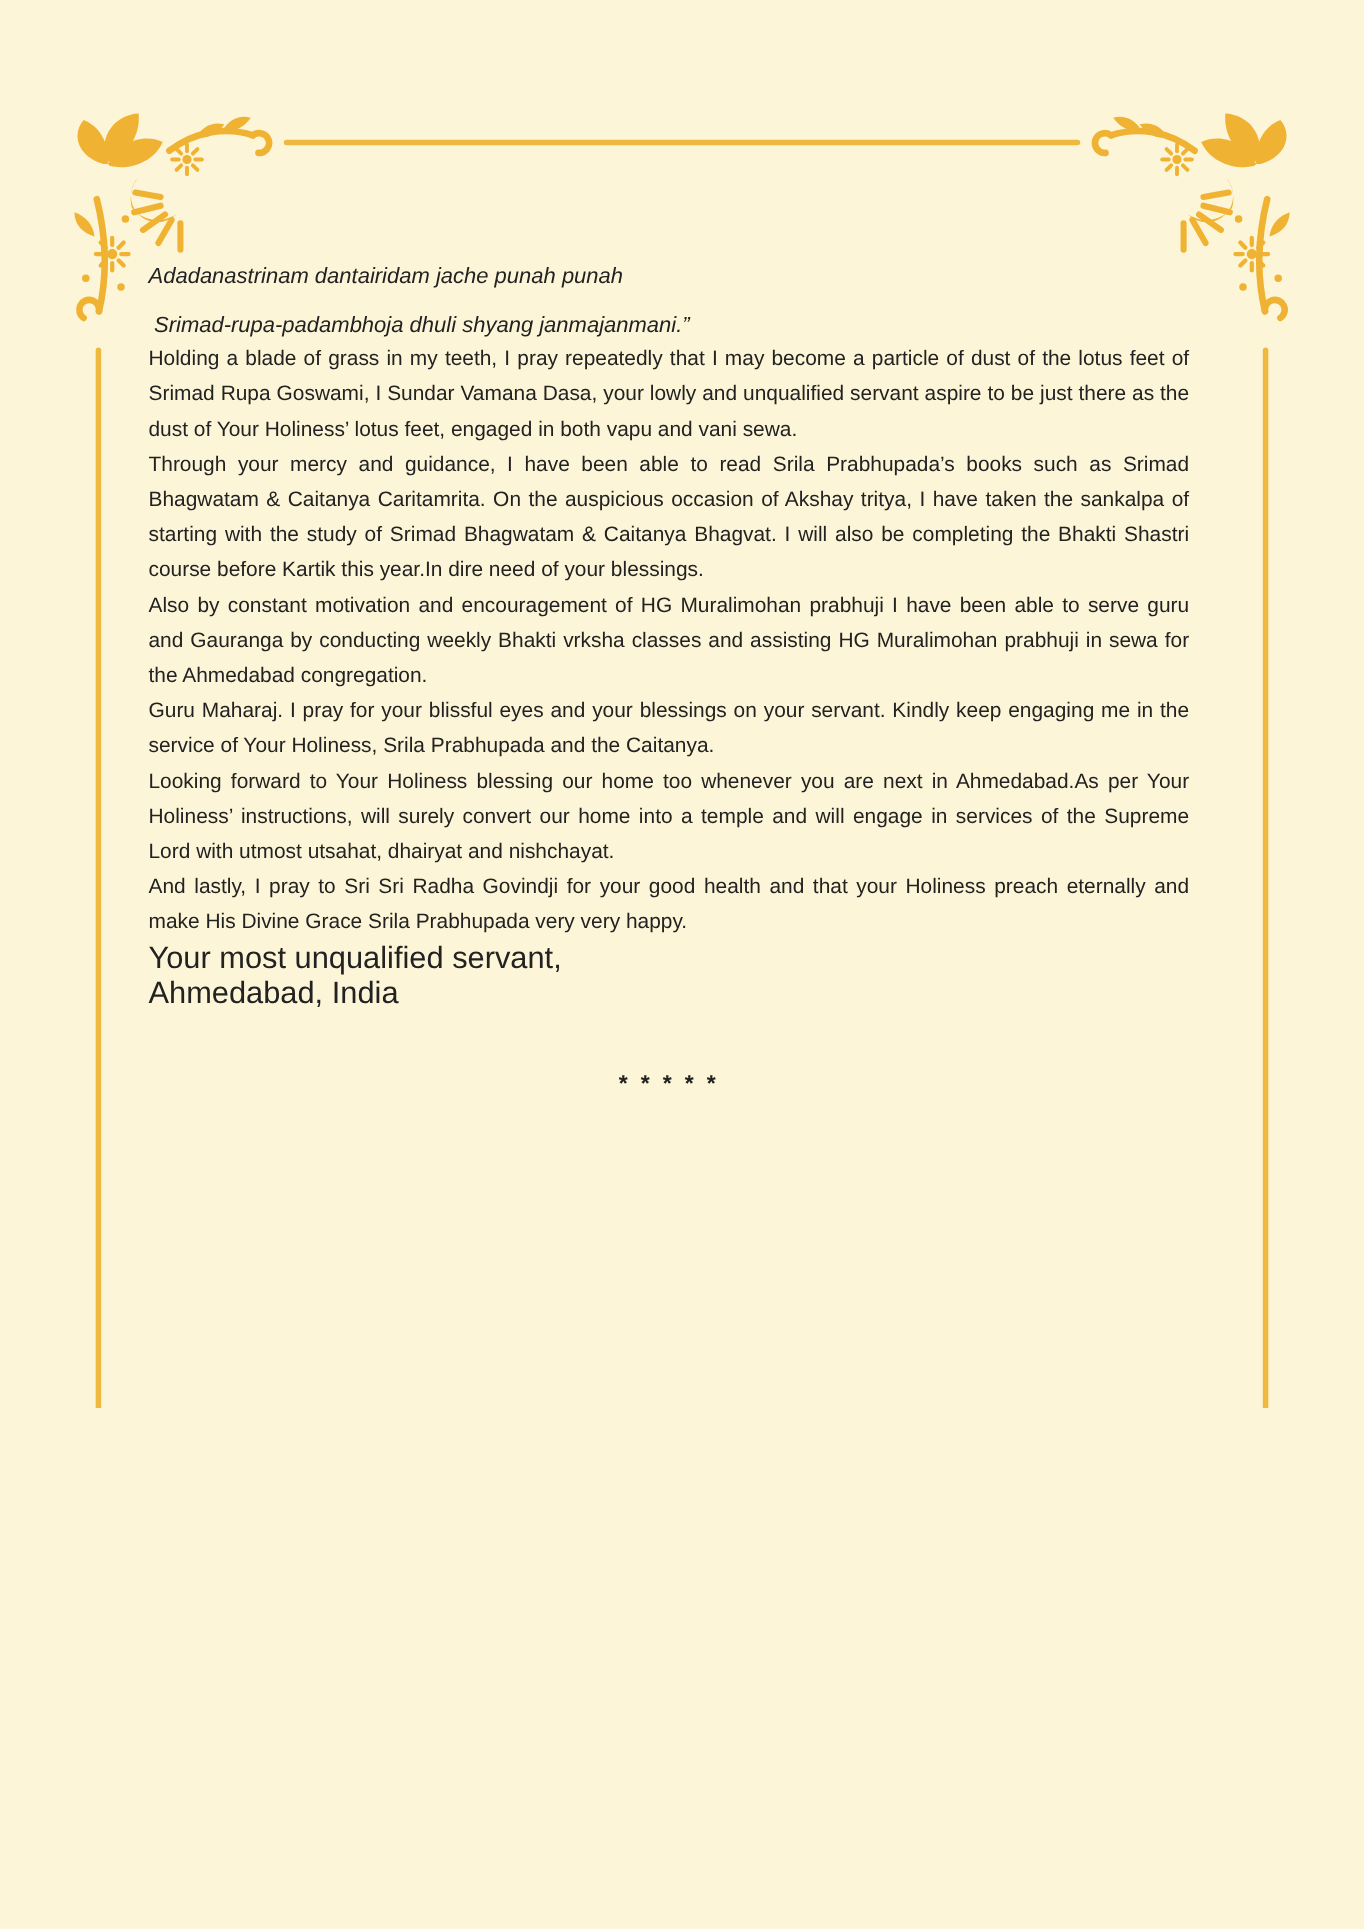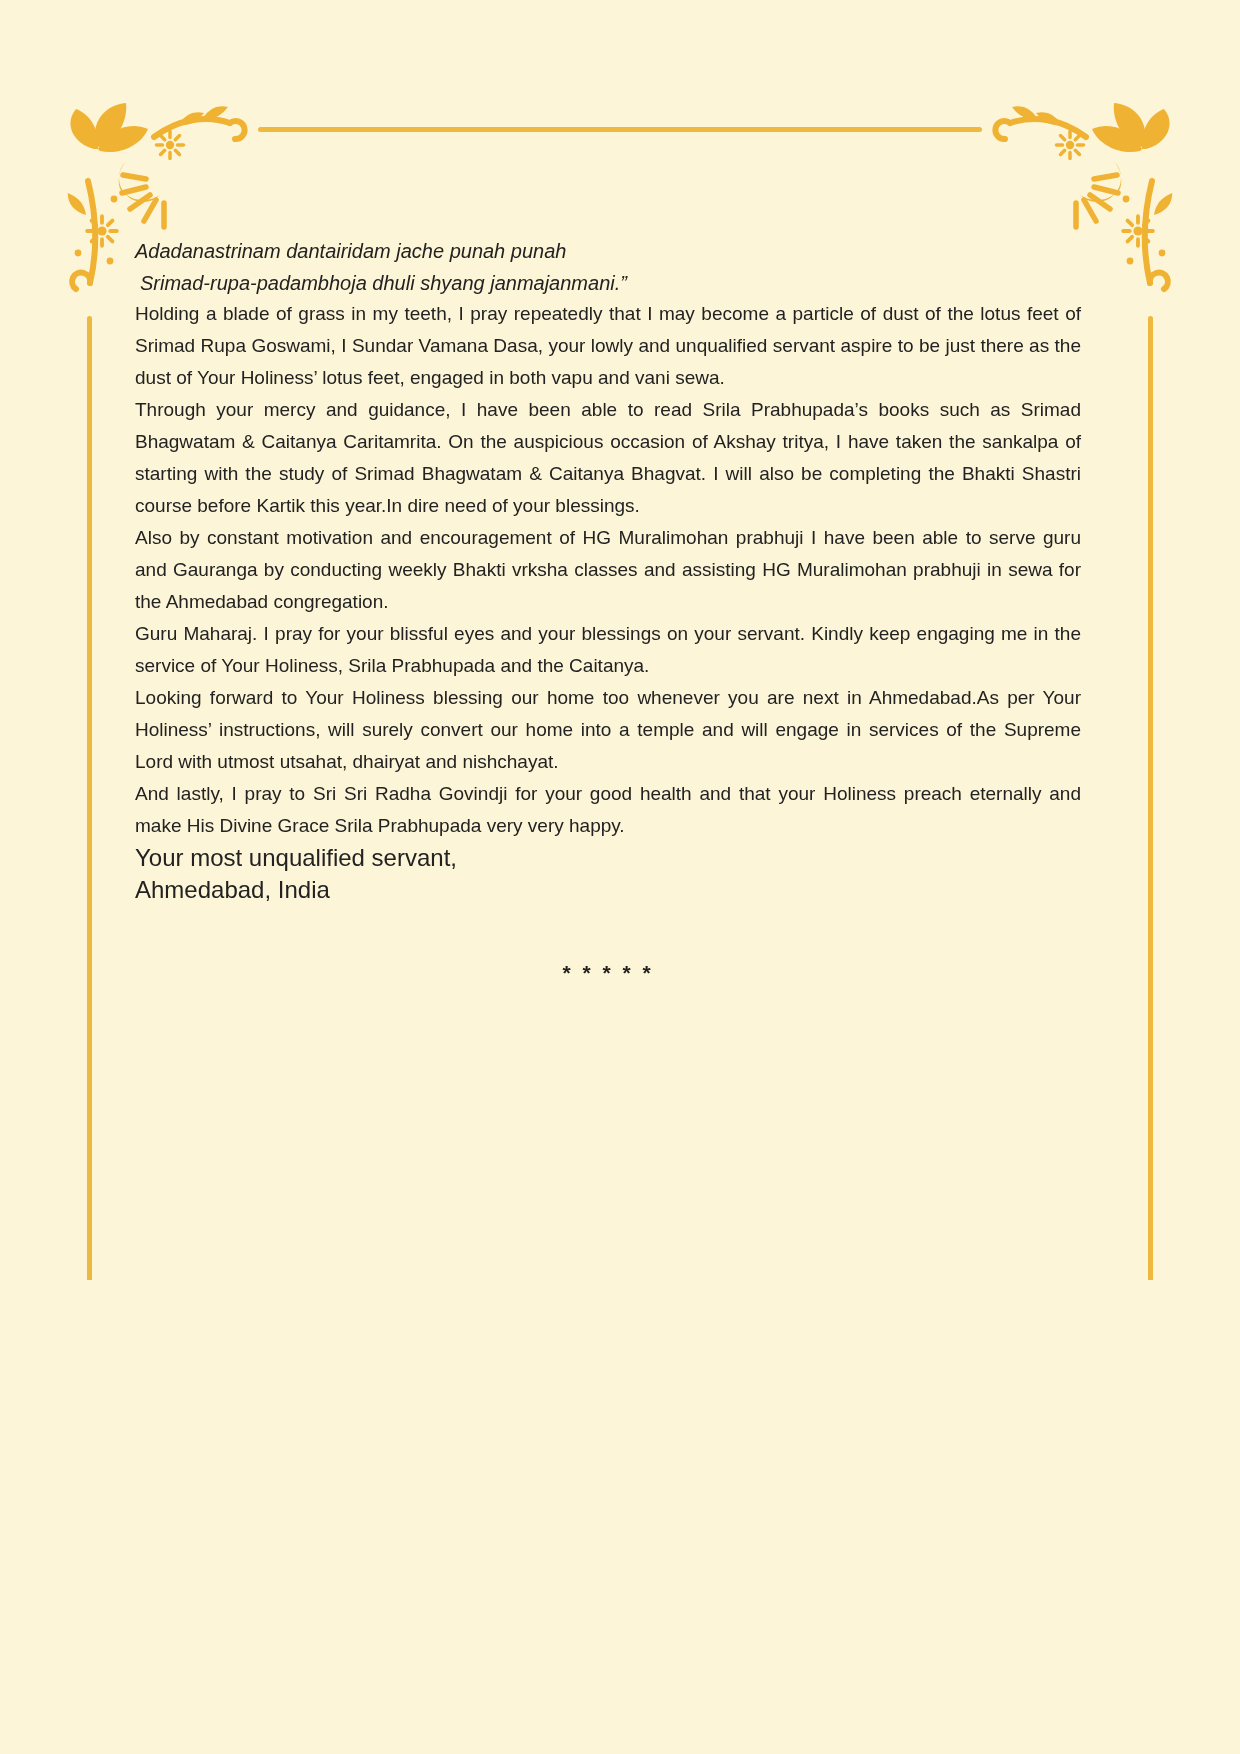--- a/index.html
+++ b/index.html
@@ -36,33 +36,33 @@
   
   .content{
     position:absolute;
     left:135px;top:236px;width:946px;
   }
   .verse{
     font-style:italic;
     font-size:20px;line-height:30px;
     margin:0;
   }
-  .verse.l2{margin-top:2px;padding-left:5px;}
+  .verse.l2{margin-top:15px;padding-left:5px;}
   p.body{
     font-size:19px;line-height:32px;
     text-align:justify;
     margin:0;
   }
   .p1{margin-top:80px;}
   .p2{margin-top:72px;}
   .p3{margin-top:70px;}
   .p4{margin-top:68px;}
   .p5{margin-top:68px;}
   .p6{margin-top:22px;}
-  p.sig{font-size:24px;line-height:32px;margin:0;text-align:left;}
+  p.sig{font-size:28px;line-height:32px;margin:0;text-align:left;}
   .sig1{margin-top:24px;}
   .sig2{margin-top:15px;}
   .sig3{margin-top:15px;}
   .stars{
     margin-top:55px;
     text-align:center;
     font-size:21px;
     font-weight:600;
     letter-spacing:3px;
   }

